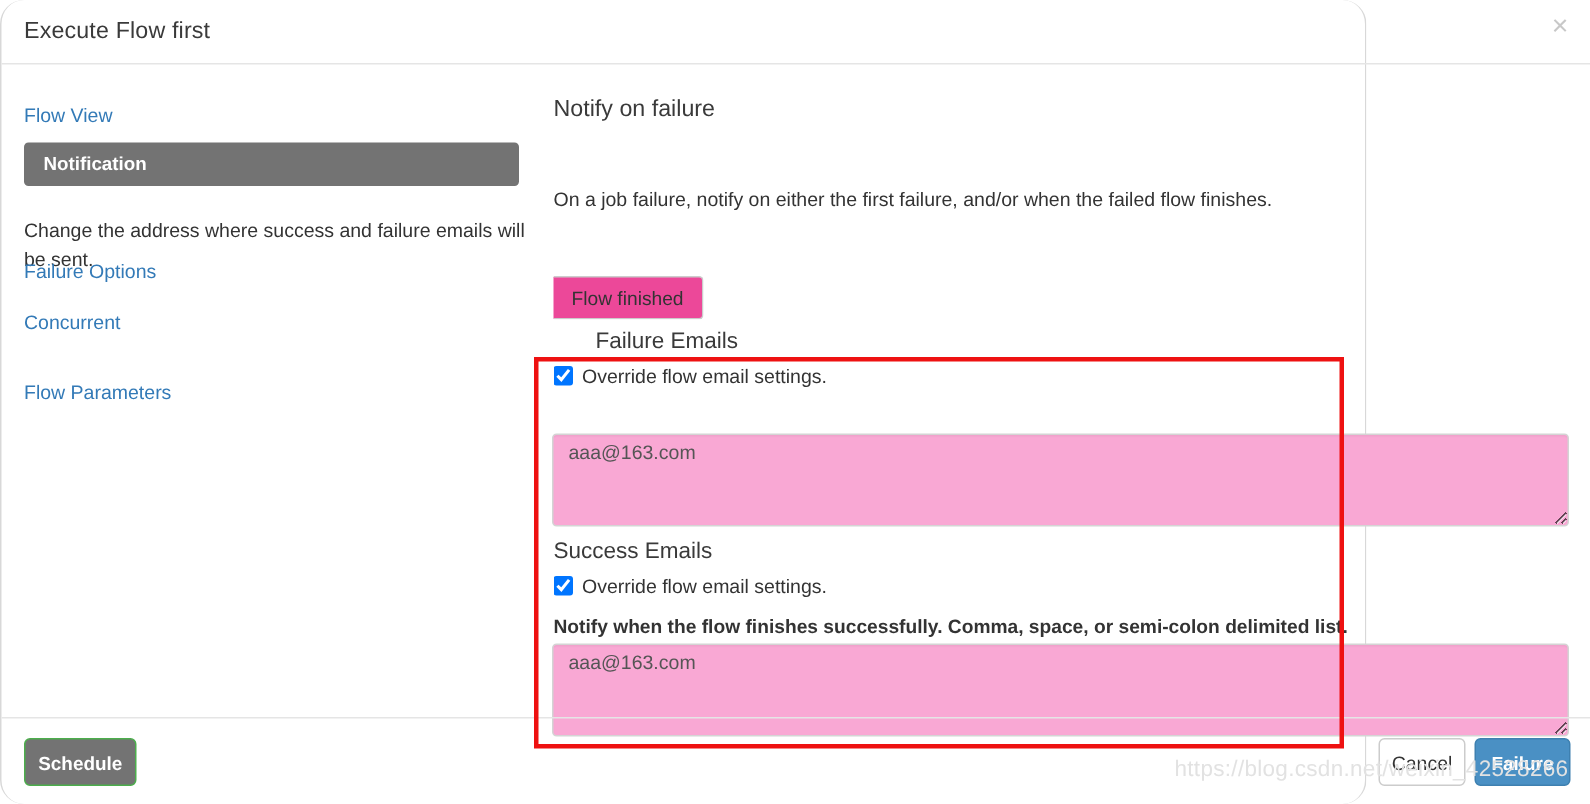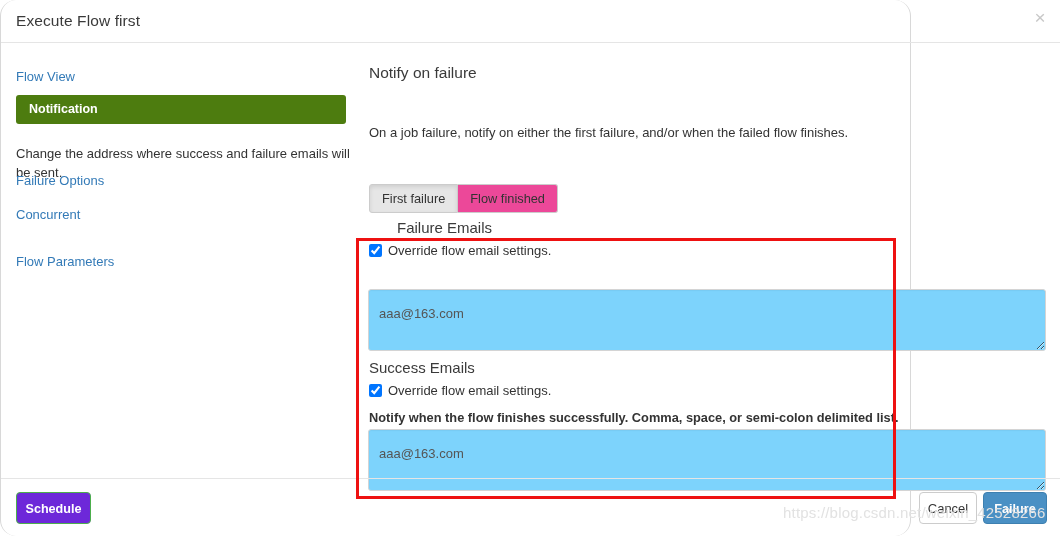--- a/index.html
+++ b/index.html
@@ -82,21 +82,21 @@
     left: 15px;
     width: 330px;
     font-size: 13px;
     color: #337ab7;
     cursor: pointer;
     white-space: nowrap;
   }
   .side-item.active {
     left: 15px;
     width: 330px;
-    background: #4d7c0f;
+    background: #737373;
     color: #ffffff;
     font-weight: bold;
     border-radius: 3px;
     padding: 7px 0 8px 13px;
     box-sizing: border-box;
     font-size: 12.5px;
   }
   #side-flow-view   { top: 26px; }
   #side-notification{ top: 52px; }
   #side-note-desc   { top: 101px; }
@@ -208,25 +208,25 @@
   #note-success { top: 367px; }
 
   .email-textarea {
     position: absolute;
     left: 12px;
     width: 678px;
     height: 62px;
     box-sizing: border-box;
     border: 1px solid #d4d4d4;
     border-radius: 3px;
-    background: #7dd3fc;
+    background: #f9a8d4;
     font-family: "Liberation Sans", sans-serif;
     font-size: 13px;
     color: #555555;
-    padding: 16px 10px;
+    padding: 4px 10px;
     resize: both;
     outline: none;
     line-height: 16px;
     box-shadow: inset 0 1px 1px rgba(0,0,0,.045);
   }
   #textarea-failure { top: 246px; }
   #textarea-success { top: 386px; }
 
   
   .red-box {
@@ -259,21 +259,21 @@
     padding: 0;
     line-height: 32px;
     text-align: center;
     box-sizing: border-box;
   }
   #btn-schedule {
     left: 15px;
     top: 13px;
     width: 75px;
     height: 32px;
-    background: #6d28d9;
+    background: #737373;
     border: 1px solid #4cae4c;
     color: #ffffff;
     font-weight: bold;
     font-size: 12.6px;
   }
   #btn-cancel {
     left: 918px;
     top: 13px;
     width: 58px;
     height: 32px;
@@ -331,21 +331,20 @@
 
       <div class="side-item" id="side-flow-params">Flow Parameters</div>
     </div>
 
     <div class="main">
 
       <div class="notify-title">Notify on failure</div>
       <div class="notify-sub">On a job failure, notify on either the first failure, and/or when the failed flow finishes.</div>
 
       <div class="btn-group">
-        <button class="tab-btn active">First failure</button>
         <button class="tab-btn">Flow finished</button>
       </div>
 
       <div class="section-heading" id="heading-failure">Failure Emails</div>
 
       <div class="chk-row" id="chk-row-failure">
         <input type="checkbox" id="cb-failure" checked="" style="">
         <label for="cb-failure">Override flow email settings.</label>
       </div>
 

